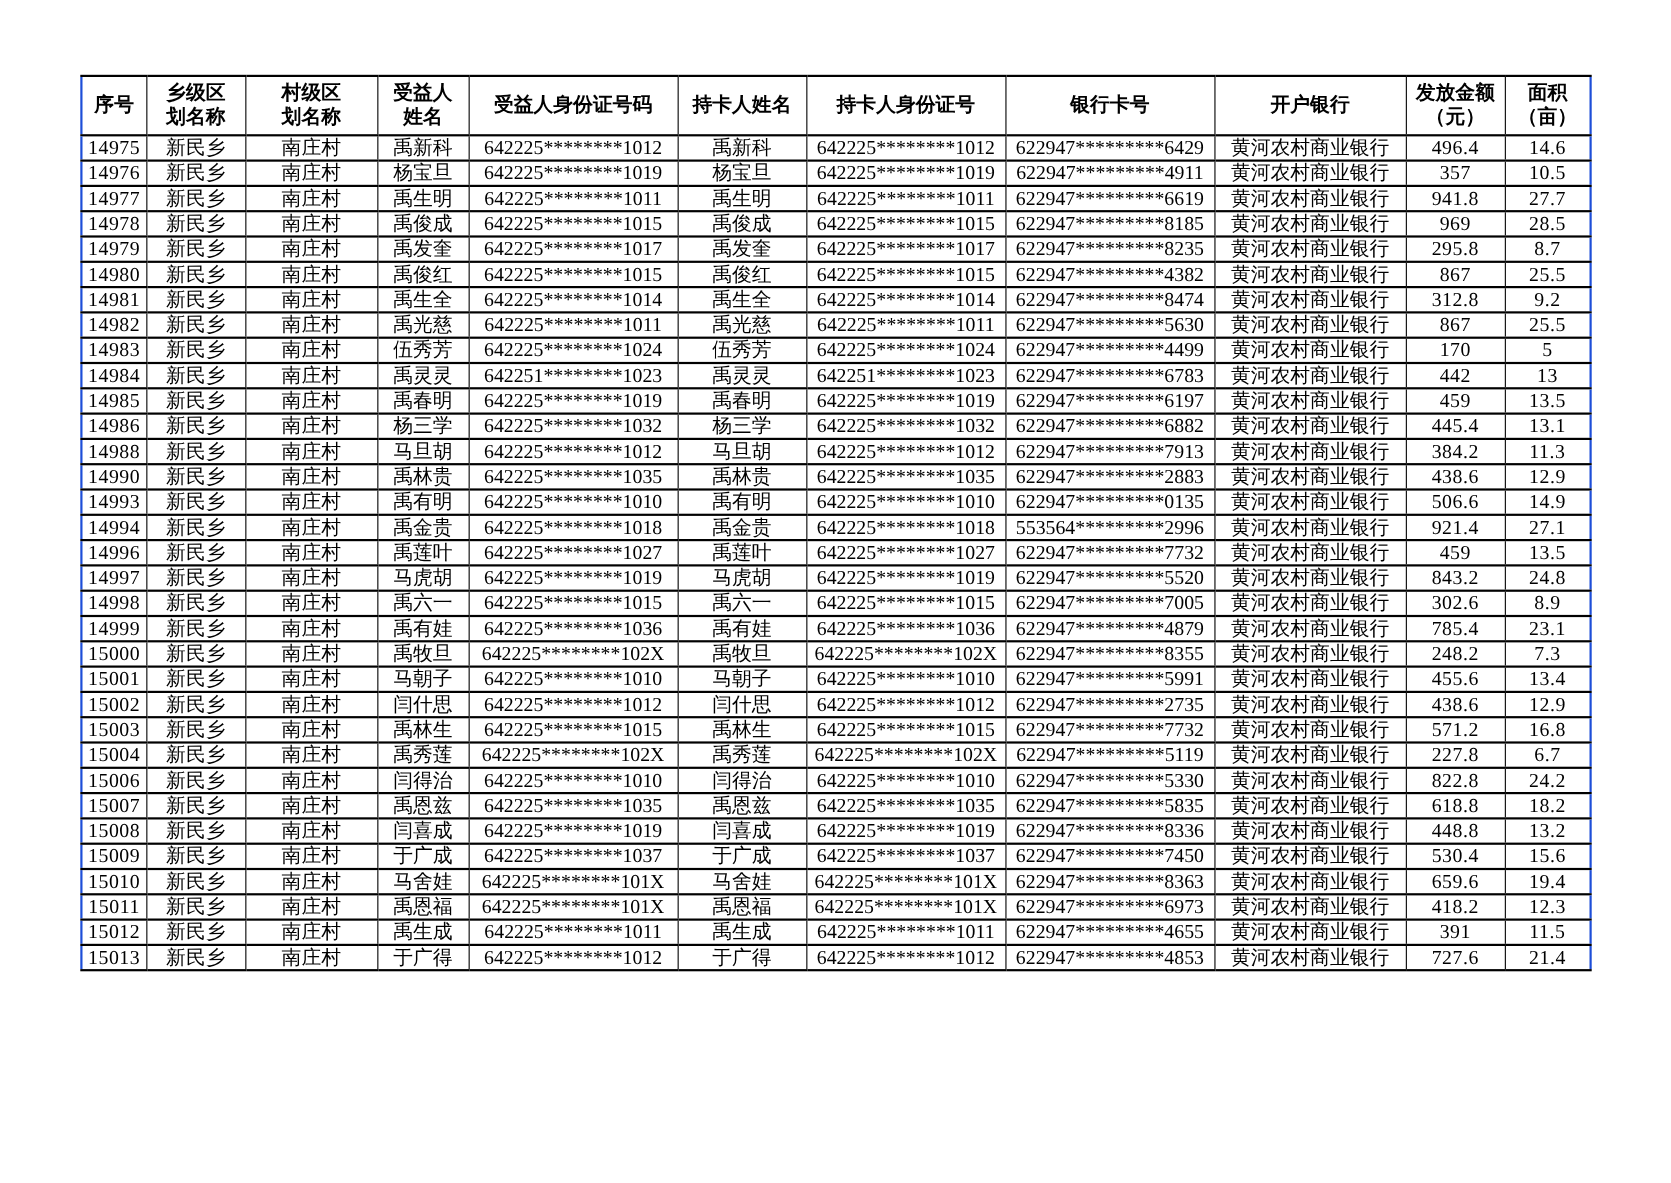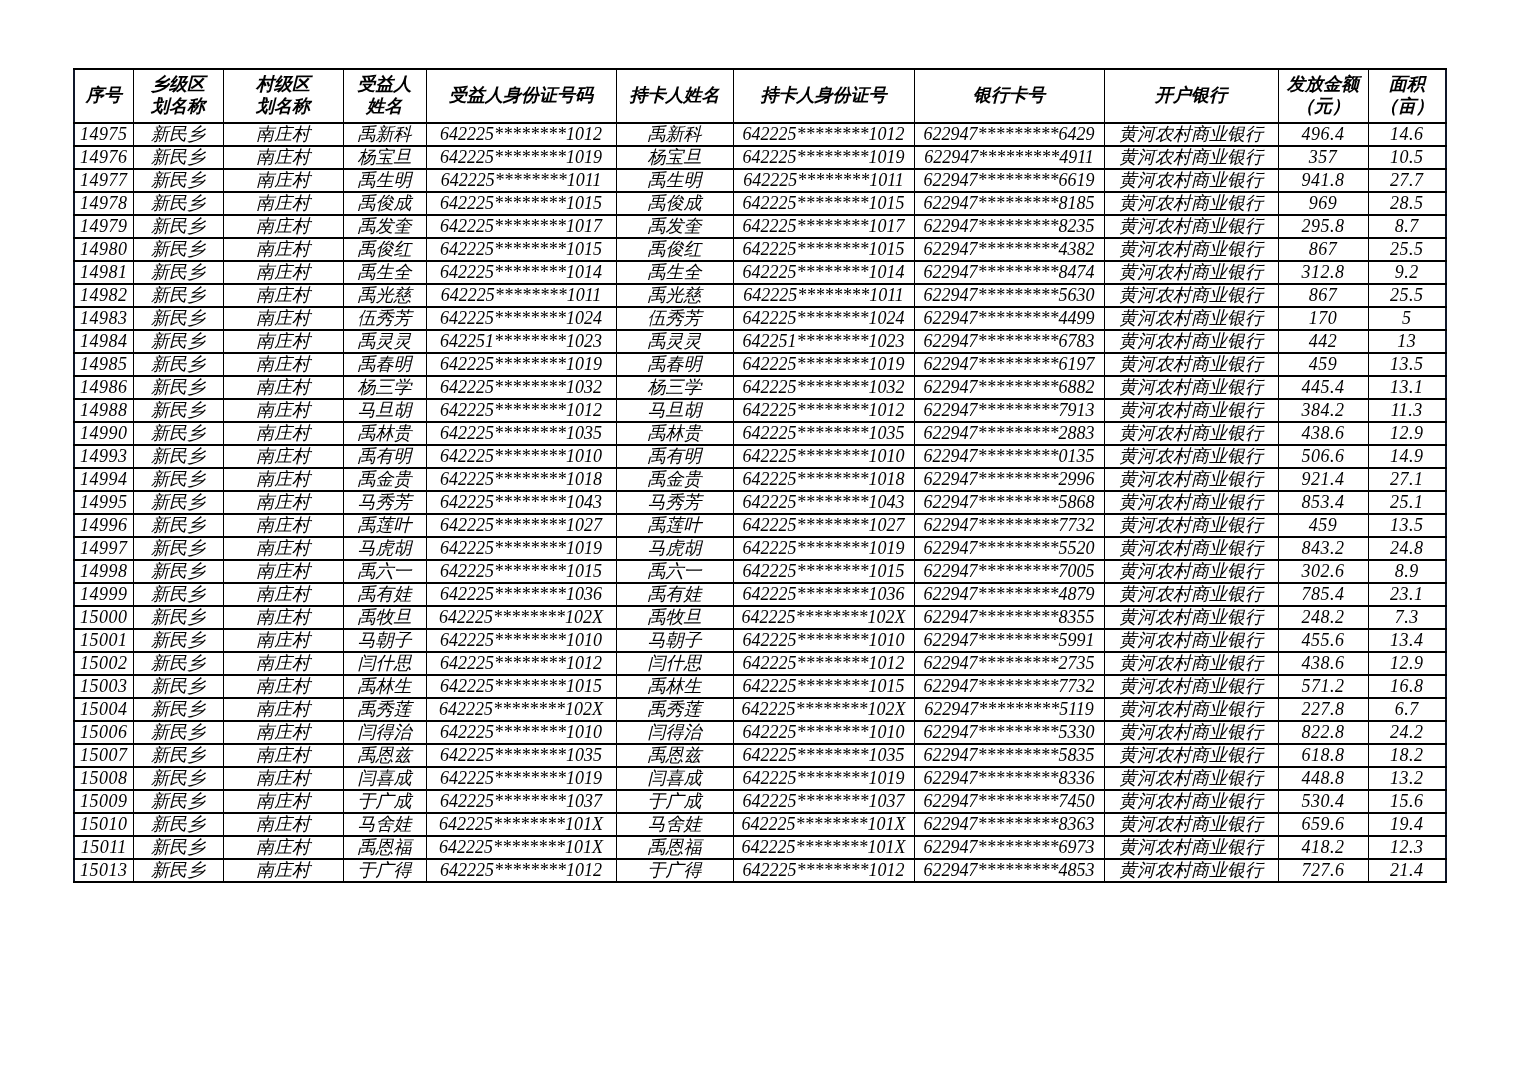--- a/index.html
+++ b/index.html
@@ -26,22 +26,21 @@
     border-left:1px solid #000;
     border-right:1px solid #000;
     border-top:2px solid #000;
     border-bottom:2px solid #000;
     text-align:center;
     vertical-align:middle;
     overflow:hidden;
     white-space:nowrap;
   }
   table{
-    border:2px solid #0f172a;
-    font-style:italic;
+    border:2px solid #1d4ed8;
   }
   thead th{
     font-weight:bold;
     font-size:18px;
     line-height:1.2;
     white-space:pre-line;
     height:50px;
     padding:1px 0;
   }
   tbody td{
@@ -293,37 +292,24 @@
           <td data-name="cell-area">14.9</td>
         </tr>
         <tr data-name="table-row">
           <td data-name="cell-serial">14994</td>
           <td data-name="cell-township">新民乡</td>
           <td data-name="cell-village">南庄村</td>
           <td data-name="cell-beneficiary">禹金贵</td>
           <td data-name="cell-beneficiary_id">642225********1018</td>
           <td data-name="cell-cardholder">禹金贵</td>
           <td data-name="cell-cardholder_id">642225********1018</td>
-          <td data-name="cell-card_no">622947*********2996</td>
+          <td data-name="cell-card_no">553564*********2996</td>
           <td data-name="cell-bank">黄河农村商业银行</td>
           <td data-name="cell-amount">921.4</td>
           <td data-name="cell-area">27.1</td>
-        </tr>
-        <tr data-name="table-row">
-          <td data-name="cell-serial">14995</td>
-          <td data-name="cell-township">新民乡</td>
-          <td data-name="cell-village">南庄村</td>
-          <td data-name="cell-beneficiary">马秀芳</td>
-          <td data-name="cell-beneficiary_id">642225********1043</td>
-          <td data-name="cell-cardholder">马秀芳</td>
-          <td data-name="cell-cardholder_id">642225********1043</td>
-          <td data-name="cell-card_no">622947*********5868</td>
-          <td data-name="cell-bank">黄河农村商业银行</td>
-          <td data-name="cell-amount">853.4</td>
-          <td data-name="cell-area">25.1</td>
         </tr>
         <tr data-name="table-row">
           <td data-name="cell-serial">14996</td>
           <td data-name="cell-township">新民乡</td>
           <td data-name="cell-village">南庄村</td>
           <td data-name="cell-beneficiary">禹莲叶</td>
           <td data-name="cell-beneficiary_id">642225********1027</td>
           <td data-name="cell-cardholder">禹莲叶</td>
           <td data-name="cell-cardholder_id">642225********1027</td>
           <td data-name="cell-card_no">622947*********7732</td>
@@ -507,20 +493,33 @@
           <td data-name="cell-beneficiary">禹恩福</td>
           <td data-name="cell-beneficiary_id">642225********101X</td>
           <td data-name="cell-cardholder">禹恩福</td>
           <td data-name="cell-cardholder_id">642225********101X</td>
           <td data-name="cell-card_no">622947*********6973</td>
           <td data-name="cell-bank">黄河农村商业银行</td>
           <td data-name="cell-amount">418.2</td>
           <td data-name="cell-area">12.3</td>
         </tr>
         <tr data-name="table-row">
+          <td data-name="cell-serial">15012</td>
+          <td data-name="cell-township">新民乡</td>
+          <td data-name="cell-village">南庄村</td>
+          <td data-name="cell-beneficiary">禹生成</td>
+          <td data-name="cell-beneficiary_id">642225********1011</td>
+          <td data-name="cell-cardholder">禹生成</td>
+          <td data-name="cell-cardholder_id">642225********1011</td>
+          <td data-name="cell-card_no">622947*********4655</td>
+          <td data-name="cell-bank">黄河农村商业银行</td>
+          <td data-name="cell-amount">391</td>
+          <td data-name="cell-area">11.5</td>
+        </tr>
+        <tr data-name="table-row">
           <td data-name="cell-serial">15013</td>
           <td data-name="cell-township">新民乡</td>
           <td data-name="cell-village">南庄村</td>
           <td data-name="cell-beneficiary">于广得</td>
           <td data-name="cell-beneficiary_id">642225********1012</td>
           <td data-name="cell-cardholder">于广得</td>
           <td data-name="cell-cardholder_id">642225********1012</td>
           <td data-name="cell-card_no">622947*********4853</td>
           <td data-name="cell-bank">黄河农村商业银行</td>
           <td data-name="cell-amount">727.6</td>

